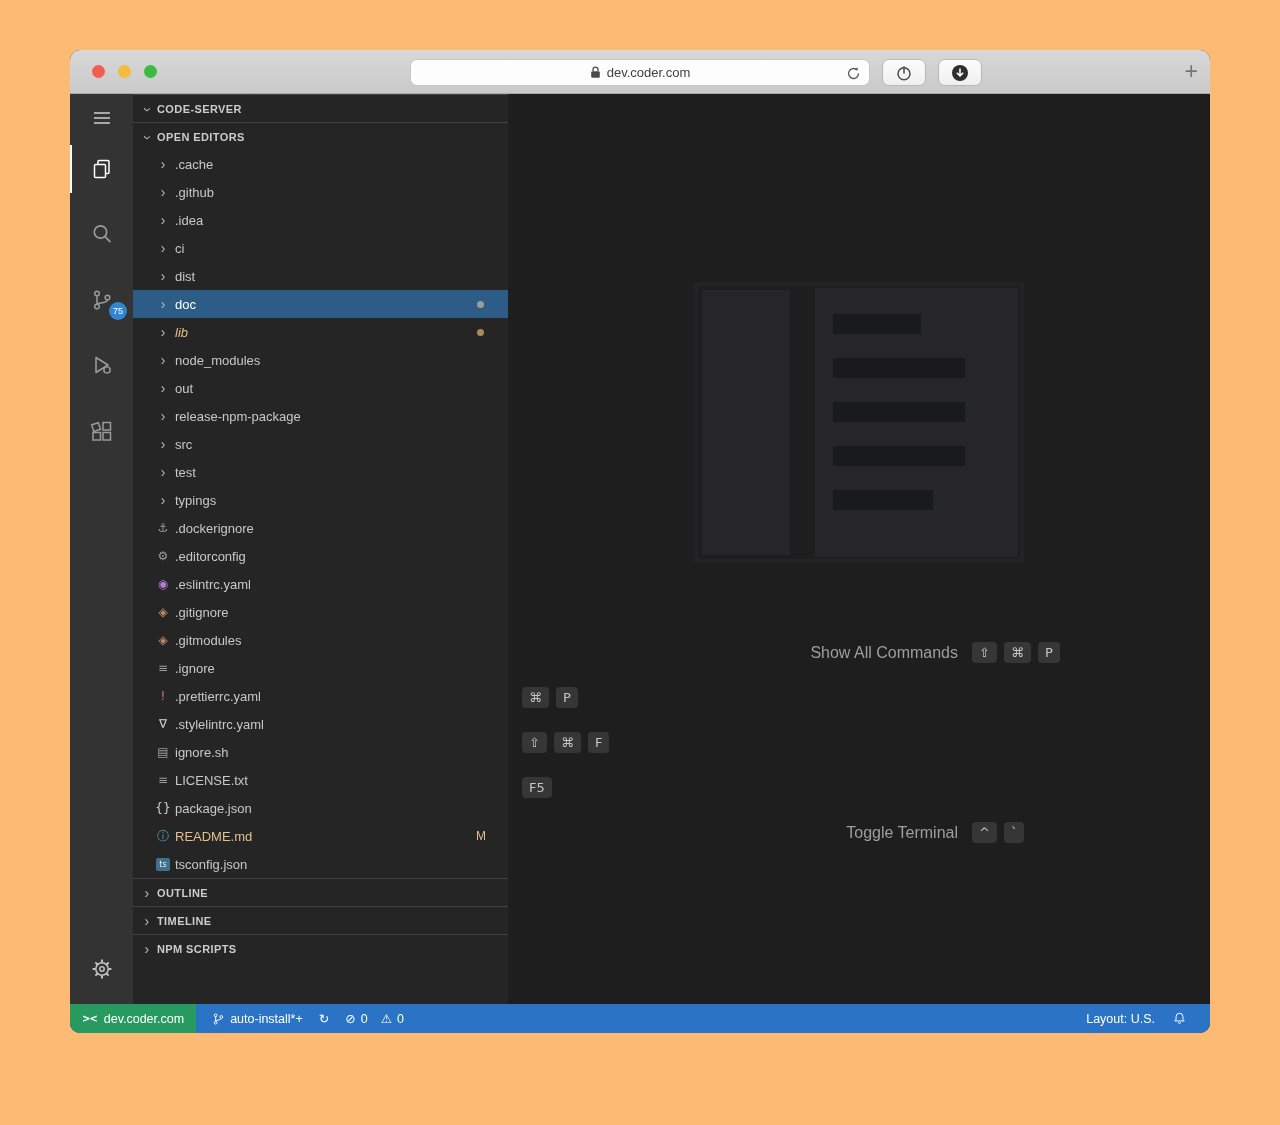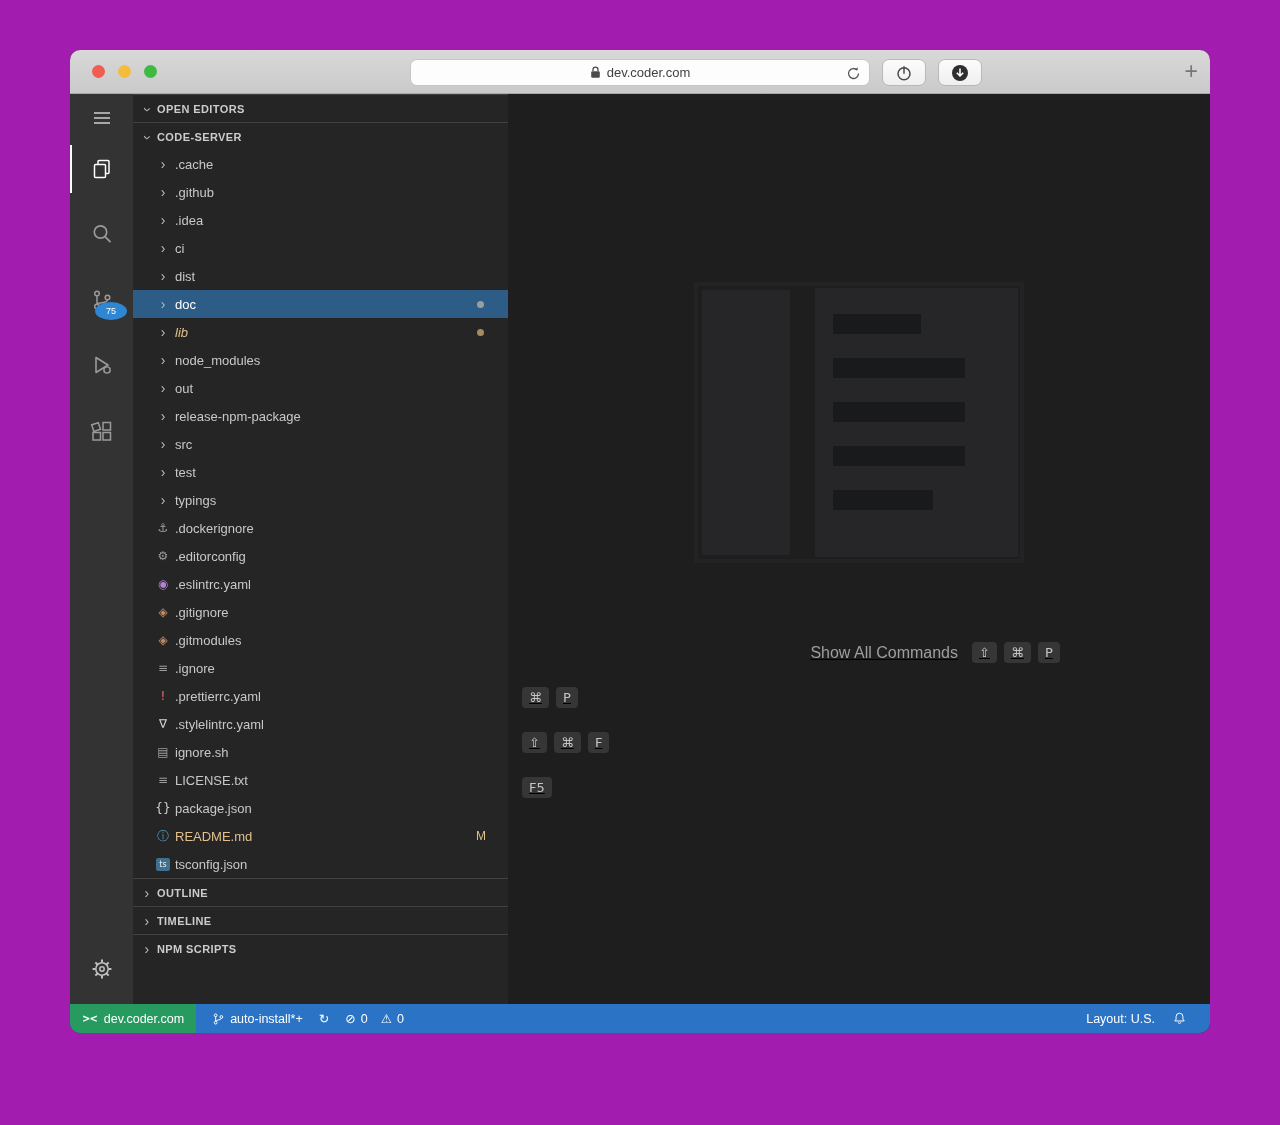--- a/index.html
+++ b/index.html
@@ -1,17 +1,17 @@
 <!DOCTYPE html>
 <html style="--statusbar-bg: #2a73c5; --remote-bg: #279a60; --selection-bg: #2d5c87; --badge-bg: #2f86d2; --git-modified: #e2c08d; --editor-bg: #1e1e1e; --sidebar-bg: #252526; --activity-bg: #333333;"><head>
 <meta charset="utf-8">
 <style>
   * { box-sizing: border-box; margin: 0; padding: 0; }
   html, body { background: #000; width: 1280px; height: 1125px; font-family: "Liberation Sans", "DejaVu Sans", sans-serif; }
-  .stage { position: relative; width: 1280px; height: 1125px; background: #a21caf; overflow: hidden; }
+  .stage { position: relative; width: 1280px; height: 1125px; background: #fdba74; overflow: hidden; }
 
   .window { position: absolute; left: 70px; top: 50px; width: 1140px; height: 983px;
             border-radius: 10px; overflow: hidden; background: var(--editor-bg, #1e1e1e); }
 
   
   .titlebar { position: relative; height: 44px; background: linear-gradient(#d9d8d9, #cacaca);
               border-bottom: 1px solid #a8a8a8; }
   .traffic { position: absolute; left: 22px; top: 15px; display: flex; gap: 13px; }
   .light { width: 13px; height: 13px; border-radius: 50%; display: inline-block; }
   .light.red { background: #f25d52; } .light.yellow { background: #f5bb3b; } .light.green { background: #3dbb41; }
@@ -25,21 +25,21 @@
   .newtab { position: absolute; right: 12px; top: 10px; font-size: 23px; font-weight: 300; color: #757575; line-height: 1; }
 
   
   .main { position: absolute; top: 44px; left: 0; right: 0; bottom: 29px; display: flex; }
 
   
   .activitybar { width: 63px; background: var(--activity-bg, #333333); position: relative; flex: none; }
   .ab-item { position: absolute; left: 0; width: 100%; height: 48px; display: flex;
              align-items: center; justify-content: center; cursor: pointer; }
   .ab-item.active { border-left: 2px solid #ffffff; padding-right: 2px; }
-  .badge { position: absolute; right: 6px; bottom: 4px; min-width: 18px; height: 18px; padding: 0 11px;
+  .badge { position: absolute; right: 6px; bottom: 4px; min-width: 18px; height: 18px; padding: 0 4px;
            border-radius: 50%; background: var(--badge-bg, #2f86d2); color: #fff; font-size: 9px;
            display: flex; align-items: center; justify-content: center; }
 
   
   .sidebar { width: 375px; background: var(--sidebar-bg, #252526); color: #c8c8c8; font-size: 13px;
              position: relative; overflow: hidden; flex: none; }
   .sidebar-title { height: 46px; padding: 17px 0 0 20px; font-size: 11px; letter-spacing: 0.6px; color: #bababa; }
   .section-header { height: 28px; display: flex; align-items: center; gap: 2px; padding-left: 6px;
                     font-size: 11px; font-weight: bold; letter-spacing: 0.4px; color: #cccccc;
                     border-top: 1px solid rgba(140,140,140,0.28); cursor: pointer; }
@@ -60,21 +60,21 @@
   
   .editor { flex: 1; position: relative; background: var(--editor-bg, #1e1e1e); overflow: hidden; }
   .wm { position: absolute; left: 186px; top: 188px; width: 330px; height: 281px; border: 4px solid #232325; }
   .wm-left { position: absolute; left: 4px; top: 4px; bottom: 4px; width: 88px; background: #262628; }
   .wm-right { position: absolute; left: 117px; right: 2px; top: 2px; bottom: 2px; background: #262628; }
   .wm-bar { height: 20px; background: #191a1b; margin: 24px 0 0 18px; }
   .wm-bar:first-child { margin-top: 26px; }
   .wm-bar:nth-child(1) { width: 88px; } .wm-bar:nth-child(2), .wm-bar:nth-child(3), .wm-bar:nth-child(4) { width: 132px; }
   .wm-bar:nth-child(5) { width: 100px; }
 
-  .shortcuts { position: absolute; left: 0; right: 12px; top: 536px; text-decoration: underline; }
+  .shortcuts { position: absolute; left: 0; right: 12px; top: 536px; }
   .sc-row { display: flex; align-items: center; height: 45px; }
   .sc-label { width: 450px; text-align: right; color: #9e9e9e; font-size: 16px; }
   .sc-keys { display: flex; gap: 7px; margin-left: 14px; }
   .keycap { min-width: 13px; padding: 2px 7px; background: #363636; border-radius: 4px; color: #c5c5c5;
             font-size: 13px; text-align: center; font-family: "DejaVu Sans", sans-serif; line-height: 17px; }
 
   
   .statusbar { position: absolute; left: 0; right: 0; bottom: 0; height: 29px;
                background: var(--statusbar-bg, #2a73c5); color: #fff; display: flex;
                align-items: center; font-size: 12.5px; }
@@ -220,25 +220,25 @@
                   </g>
                 </g>
               </svg>
           </span>
         </div>
       </div>
 
       <div class="sidebar">
         <div class="section-header">
           <span class="chevron open">›</span>
-          <span>OPEN EDITORS</span>
+          <span>CODE-SERVER</span>
         </div>
         <div class="section-header">
           <span class="chevron open">›</span>
-          <span>CODE-SERVER</span>
+          <span>OPEN EDITORS</span>
         </div>
         <div class="tree">
             <div class="tree-row">
               <span class="chevron">›</span>
               <span class="tree-label">.cache</span>
             </div>
             <div class="tree-row">
               <span class="chevron">›</span>
               <span class="tree-label">.github</span>
             </div>
@@ -387,20 +387,27 @@
             <div class="sc-row">
               <span class="sc-keys">
                 <span class="keycap">⇧</span>
                 <span class="keycap">⌘</span>
                 <span class="keycap">F</span>
               </span>
             </div>
             <div class="sc-row">
               <span class="sc-keys">
                 <span class="keycap">F5</span>
+              </span>
+            </div>
+            <div class="sc-row">
+              <span class="sc-label">Toggle Terminal</span>
+              <span class="sc-keys">
+                <span class="keycap">^</span>
+                <span class="keycap">`</span>
               </span>
             </div>
           </div>
       </div>
     </div>
 
     <div class="statusbar">
       <div class="remote">
         <span class="remote-ic glyph">&gt;&lt;</span>
         <span>dev.coder.com</span>

